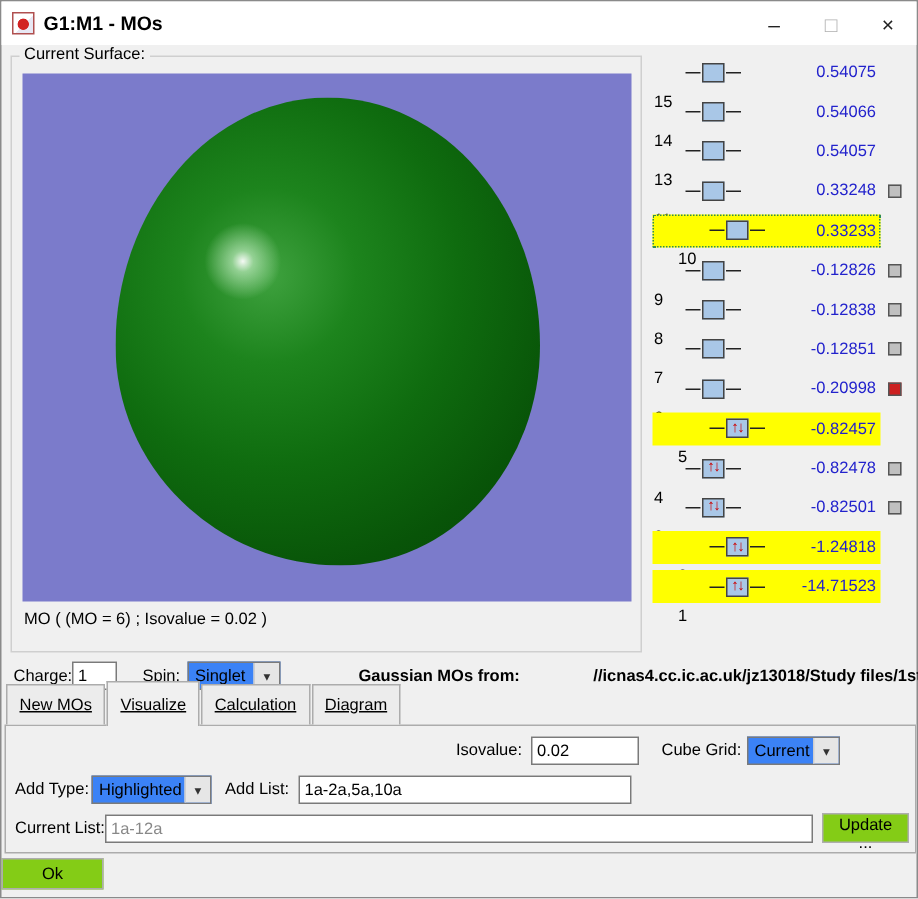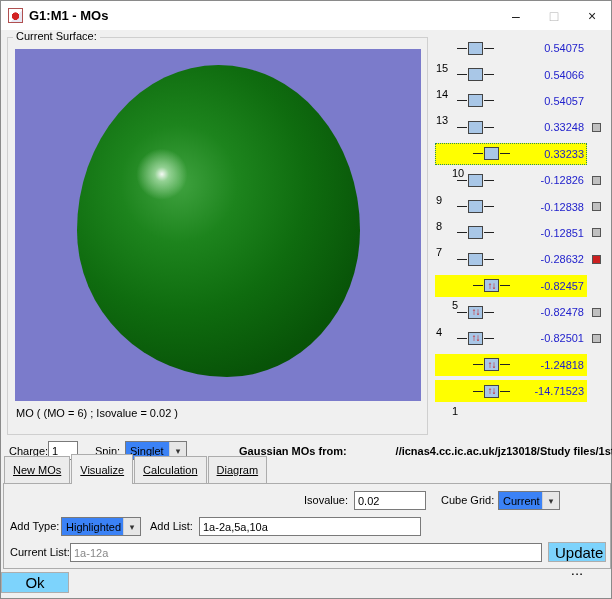--- a/index.html
+++ b/index.html
@@ -51,21 +51,21 @@
   .lbl { position:absolute; white-space:nowrap; }
   .bold { font-weight:bold;margin-left:41px; }
   .field { position:absolute; height:19px; border:1px solid #7a7a7a; background:#fff; box-sizing:border-box;
            font-family:inherit; font-size:11px; padding:0 3px; }
   .field.disabled { color:#888; }
   .select { position:absolute; height:19px; border:1px solid #7a7a7a; background:#3b82f6; box-sizing:border-box;
             display:flex; align-items:center; }
   .select .txt { flex:1; padding:0 4px; white-space:nowrap; overflow:hidden; }
   .select .arrowbox { width:16px; align-self:stretch; background:#E6E6E6; border-left:1px solid #CFCFCF;
             display:flex; align-items:center; justify-content:center; font-size:9px; color:#333; }
-  .btn { background:#7dd3fc; border:1px solid #ADADAD; font-family:inherit; font-size:15px; box-sizing:border-box; }
+  .btn { background:#84cc16; border:1px solid #ADADAD; font-family:inherit; font-size:11px; box-sizing:border-box; }
 
   
   .tabs { position:absolute; left:3px; top:462px; display:flex; align-items:flex-end; height:21px; z-index:3; }
   .tab { height:18px; margin-bottom:1px; padding:4px 8px; display:flex; align-items:center;
          background:#ECECEC; border:1px solid #ACACAC; border-bottom:none; margin-right:1px;text-decoration:underline; }
   .tab.active { height:21px; margin-bottom:0; background:#F0F0F0; position:relative; z-index:4; }
   .panel { position:absolute; left:2px; top:482px; width:608px; height:86px; border:1px solid #ACACAC;
            box-sizing:border-box; background:#F0F0F0; z-index:1; }
 
   
@@ -211,21 +211,21 @@
 
     <div class="mo-row">
       <div class="mo-row-main">
         <span class="mo-num">6</span>
         <span class="mo-line"></span>
         <span class="mo-box">
           <span class="arr"></span>
           <span class="arr"></span>
         </span>
         <span class="mo-line"></span>
-        <span class="mo-energy">-0.28632</span>
+        <span class="mo-energy">-0.20998</span>
       </div>
       <span class="mo-marker red"></span>
     </div>
 
     <div class="mo-row">
       <div class="mo-row-main hl">
         <span class="mo-num">5</span>
         <span class="mo-line"></span>
         <span class="mo-box">
           <span class="arr">↑</span>

